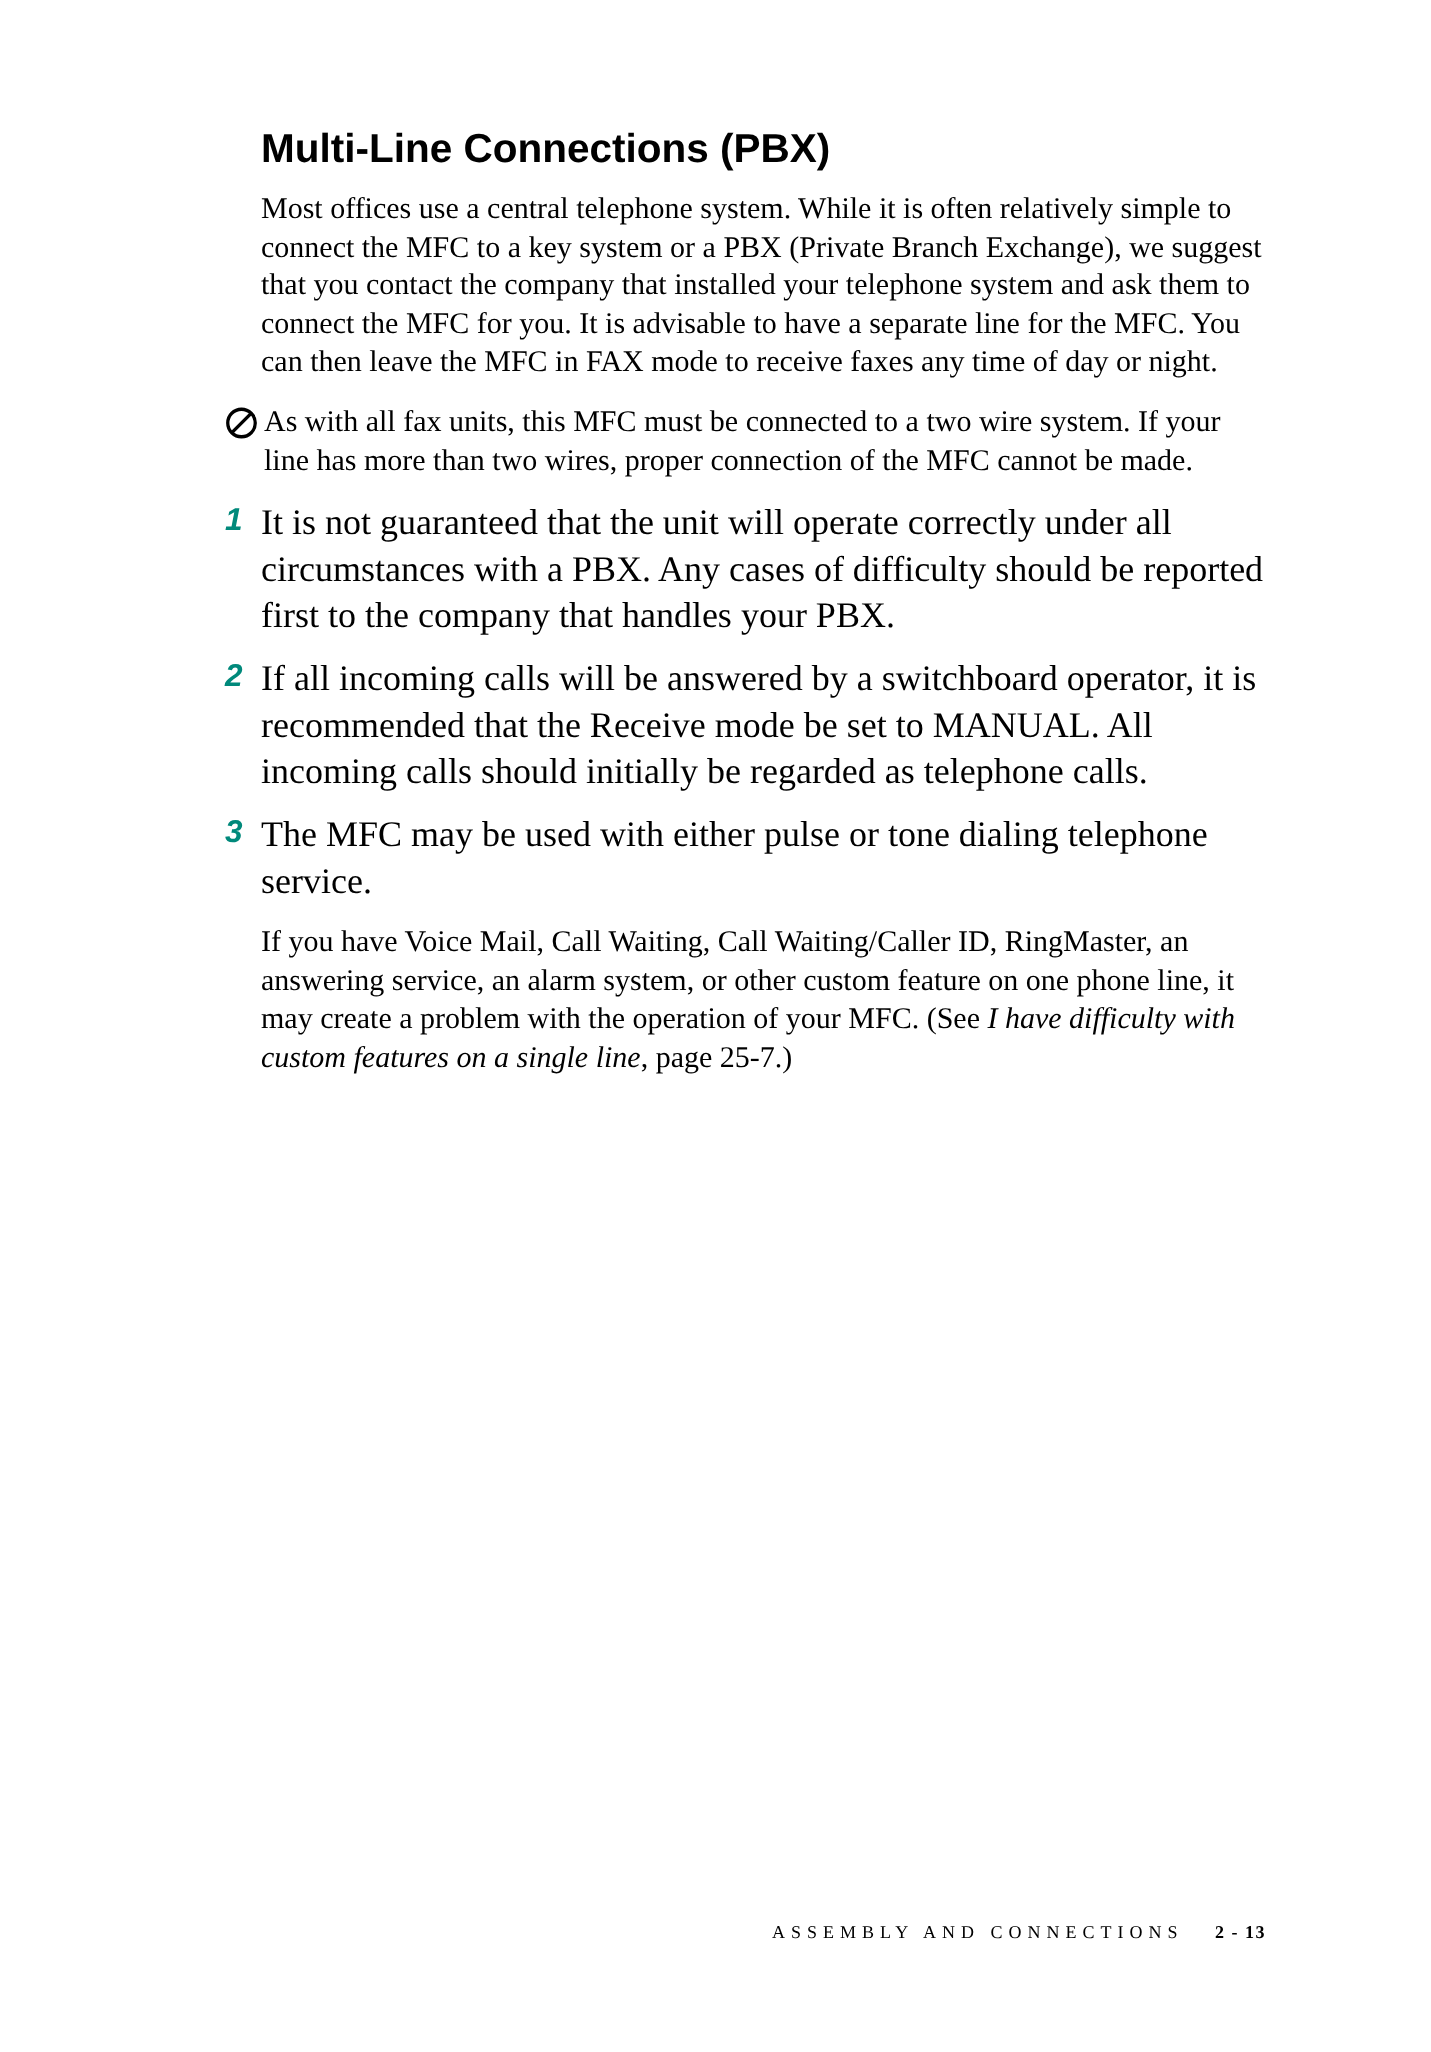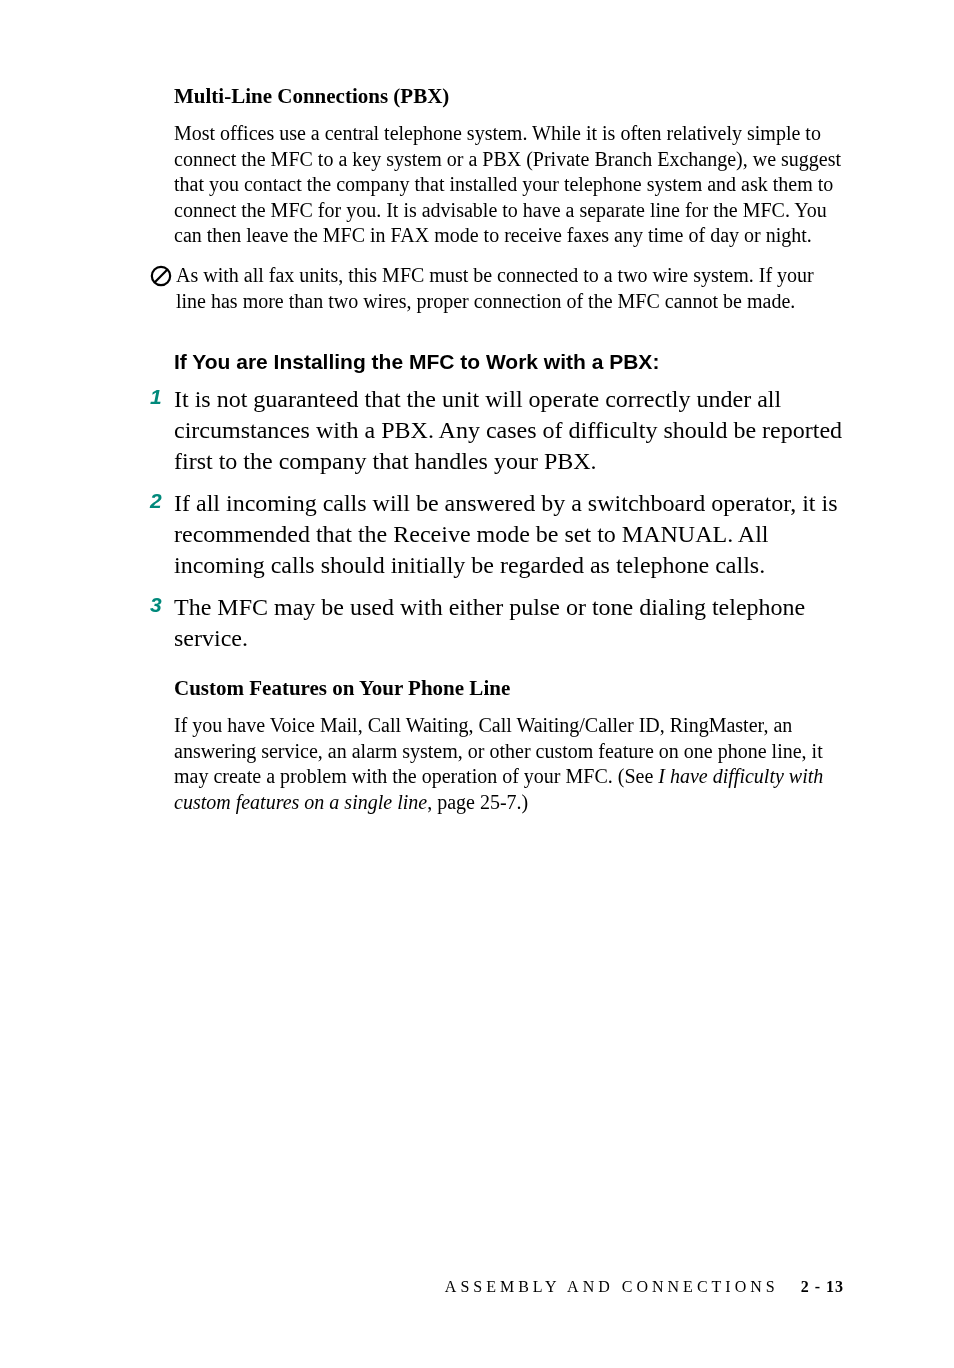--- a/index.html
+++ b/index.html
@@ -11,23 +11,23 @@
     width: 954px;
     height: 1368px;
     box-sizing: border-box;
     position: relative;
   }
   .page {
     padding: 84px 110px 0 150px;
     box-sizing: border-box;
   }
   h2 {
-    font-family: Liberation Serif, serif;
+    font-family: Liberation Sans, sans-serif;
     font-weight: bold;
-    font-size: 21px;
+    font-size: 27px;
     margin: 0 0 12px 24px;
   }
   .body-para {
     font-size: 20px;
     line-height: 1.28;
     margin: 0 0 14px 24px;
   }
   .note-row {
     display: flex;
     align-items: flex-start;
@@ -78,21 +78,21 @@
     margin-top: 22px;
   }
   .ref-italic {
     font-style: italic;
   }
   .footer {
     position: absolute;
     bottom: 72px;
     right: 110px;
     font-family: "Times New Roman", Times, serif;
-    font-size: 16px;
+    font-size: 12px;
     letter-spacing: 4px;
   }
   .footer .pagebold {
     font-weight: bold;
     letter-spacing: 1px;
     margin-left: 14px;
   }
 </style>
 </head>
 <body>
@@ -107,29 +107,27 @@
   <div class="note-row">
     <span class="note-icon">
       <svg width="22" height="22" viewBox="0 0 24 24">
         <circle cx="12" cy="12" r="10" fill="none" stroke="#000" stroke-width="2.4"></circle>
         <line x1="5" y1="19" x2="19" y2="5" stroke="#000" stroke-width="2.4"></line>
       </svg>
     </span>
     <div class="note-text">As with all fax units, this MFC must be connected to a two wire system. If your line has more than two wires, proper connection of the MFC cannot be made.</div>
   </div>
 
-  <h3>If You are Installing the MFC to Work with a PBX:</h3>
 
   <ol class="steps">
     <li>It is not guaranteed that the unit will operate correctly under all circumstances with a PBX. Any cases of difficulty should be reported first to the company that handles your PBX.</li>
     <li>If all incoming calls will be answered by a switchboard operator, it is recommended that the Receive mode be set to MANUAL. All incoming calls should initially be regarded as telephone calls.</li>
     <li>The MFC may be used with either pulse or tone dialing telephone service.</li>
   </ol>
 
-  <h2 class="second-h2">Custom Features on Your Phone Line</h2>
 
   <p class="body-para">
     <span>If you have Voice Mail, Call Waiting, Call Waiting/Caller ID, RingMaster, an answering service, an alarm system, or other custom feature on one phone line, it may create a problem with the operation of your MFC. (See </span><span class="ref-italic">I have difficulty with custom features on a single line</span><span>, page 25-7.)</span>
   </p>
 
 </div>
 
 <div class="footer">
   <span>ASSEMBLY AND CONNECTIONS</span>
   <span class="pagebold">2 - 13</span>

